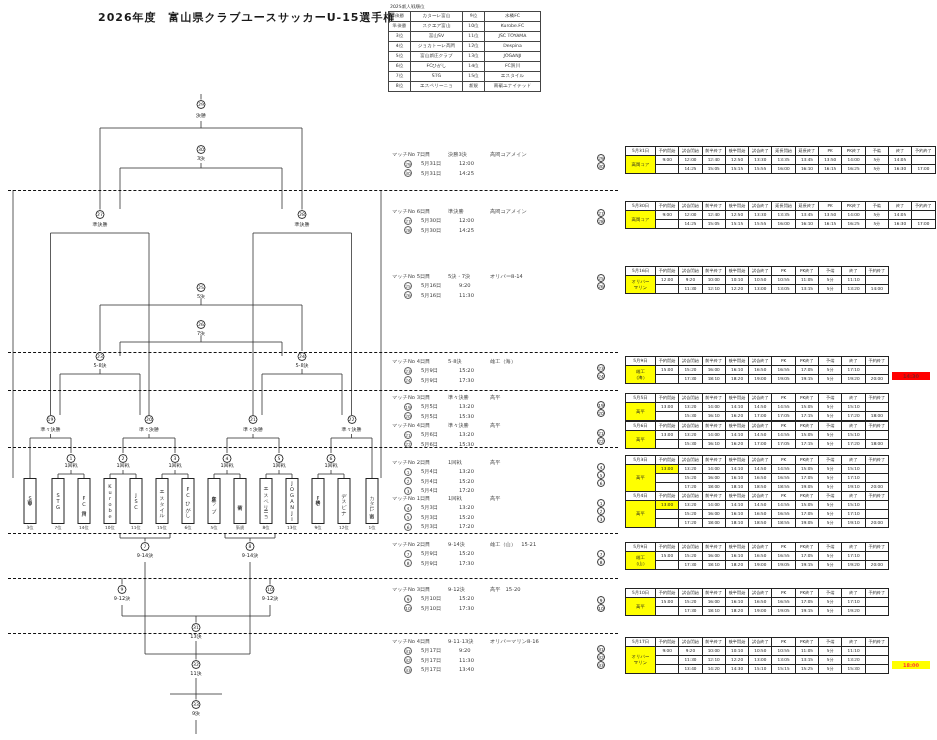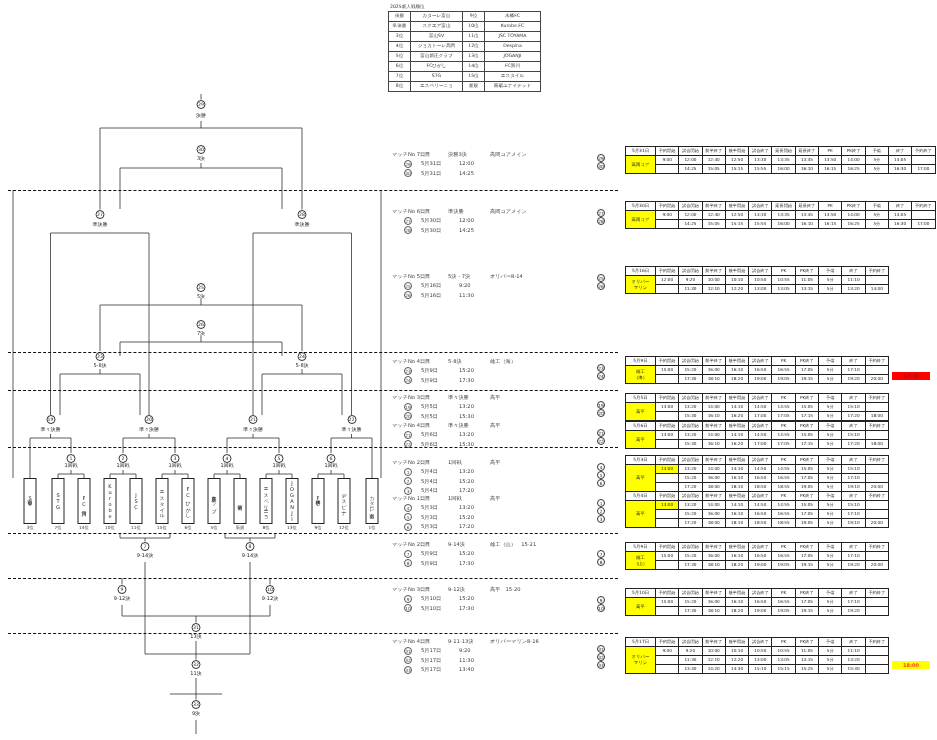--- a/index.html
+++ b/index.html
@@ -42,20 +42,21 @@
   .schtab td.venue{background:#ffff00;font-size:4.4px;white-space:pre-line;line-height:1.3;}
   .rt{color:#f4544c;}
   .yb{background:#ffff00;}
   .note{position:absolute;width:38px;height:8px;font-size:5px;line-height:8px;text-align:center;font-weight:bold;}
   svg{position:absolute;left:0;top:0;}
 </style>
 </head>
 <body>
 
 <div class="page">
+  <div class="title">2026年度　富山県クラブユースサッカーU-15選手権</div>
   <div class="sthead">2025新人戦順位</div>
   <table class="sttab">
     <colgroup>
         <col style="width:22px">
         <col style="width:52px">
         <col style="width:22px">
         <col style="width:56px">
       </colgroup>
     <tbody id="standings-body">
         <tr>

